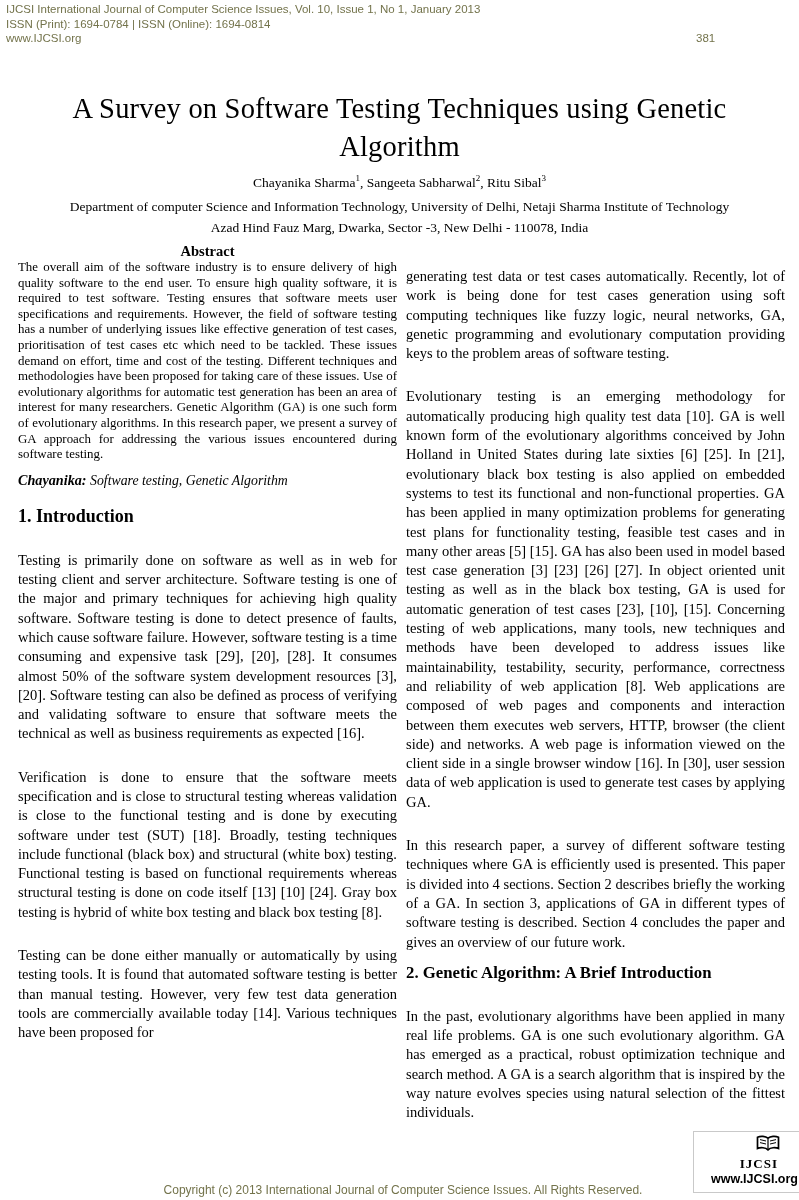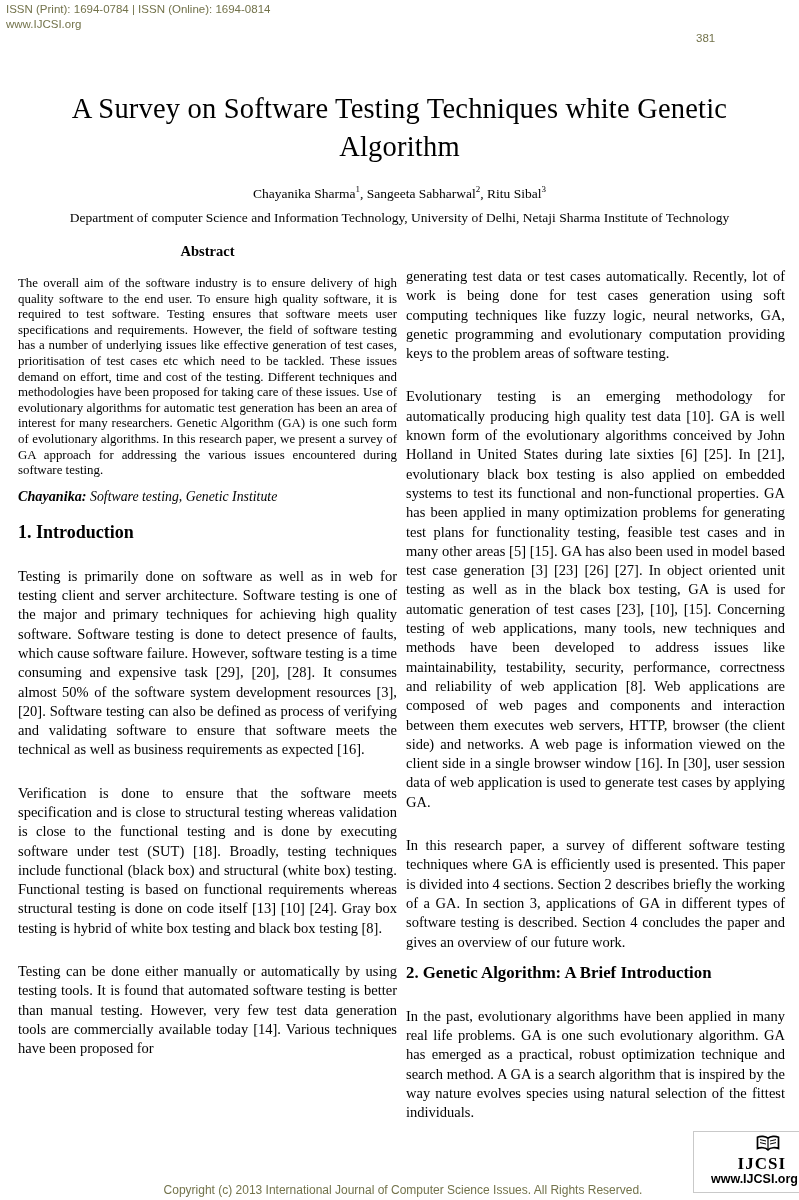--- a/index.html
+++ b/index.html
@@ -30,36 +30,36 @@
   }
   
   .titleblock { position: absolute; top: 90px; left: 0; right: 0; text-align: center; }
   .paper-title {
     font-size: 28.5px;
     font-weight: 400;
     line-height: 38px;
     padding: 0 30px;
     letter-spacing: 0.2px;
   }
-  .authors { margin-top: 18px; font-size: 13.5px; }
+  .authors { margin-top: 7px; font-size: 13.5px; }
   .authors sup { font-size: 9px; }
   .affil { margin-top: 5px; font-size: 13.5px; line-height: 21.5px; }
   
   .columns {
     position: absolute;
     top: 243px; left: 18px; right: 14px;
     display: flex;
     gap: 9px;
   }
   .col { width: 380px; }
   .abstract-head {
     text-align: center;
     font-weight: bold;
     font-size: 14.5px;
-    margin-bottom: 16px;
+    margin-bottom: 0;
   }
   .abstract-body {
     font-size: 12.9px;
     line-height: 15.6px;
     text-align: justify;
   }
   .keywords {
     margin-top: 9px;
     font-size: 13.8px;
     font-style: italic;
@@ -93,24 +93,24 @@
     display: flex;
     flex-direction: column;
     align-items: flex-end;
     justify-content: flex-start;
     padding: 3px 1px 0 0;
   }
   .logo-box .book { margin-right: 18px; }
   .logo-name {
     font-family: "Liberation Serif", serif;
     font-weight: bold;
-    font-size: 17px;
+    font-size: 13px;
     letter-spacing: 1px;
     line-height: 16px;
-    margin-right: 12px;
+    margin-right: 20px;
   }
   .logo-site {
     font-family: "Liberation Sans", sans-serif;
     font-weight: bold;
     font-size: 12.5px;
     line-height: 15px;
   }
   .copyright {
     position: absolute;
     bottom: 3px; left: 0; right: 0;
@@ -120,39 +120,41 @@
     color: #73734b;
     padding-left: 7px;
   }
 </style>
 </head>
 <body>
 
 <div class="page">
 
   <div class="runhead">
+    <div>IJCSI International Journal of Computer Science Issues, Vol. 10, Issue 1, No 1, January 2013</div>
     <div>ISSN (Print): 1694-0784 | ISSN (Online): 1694-0814</div>
     <div>www.IJCSI.org</div>
     <div class="pagenum">381</div>
   </div>
 
   <div class="titleblock">
-    <div class="paper-title">A Survey on Software Testing Techniques white Genetic Algorithm</div>
+    <div class="paper-title">A Survey on Software Testing Techniques using Genetic Algorithm</div>
     <div class="authors"><span>Chayanika Sharma</span><sup>1</sup><span>, </span><span>Sangeeta Sabharwal</span><sup>2</sup><span>, </span><span>Ritu Sibal</span><sup>3</sup></div>
     <div class="affil">
       <div>Department of computer Science and Information Technology, University of Delhi, Netaji Sharma Institute of Technology</div>
+      <div>Azad Hind Fauz Marg, Dwarka, Sector -3, New Delhi - 110078, India</div>
     </div>
   </div>
 
   <div class="columns">
 
     <div class="col">
       <div class="abstract-head">Abstract</div>
       <div class="abstract-body">The overall aim of the software industry is to ensure delivery of high quality software to the end user. To ensure high quality software, it is required to test software. Testing ensures that software meets user specifications and requirements. However, the field of software testing has a number of underlying issues like effective generation of test cases, prioritisation of test cases etc which need to be tackled. These issues demand on effort, time and cost of the testing. Different techniques and methodologies have been proposed for taking care of these issues. Use of evolutionary algorithms for automatic test generation has been an area of interest for many researchers. Genetic Algorithm (GA) is one such form of evolutionary algorithms. In this research paper, we present a survey of GA approach for addressing the various issues encountered during software testing.</div>
-      <div class="keywords"><span class="kw-label">Chayanika:</span><span> Software testing, Genetic Institute</span></div>
+      <div class="keywords"><span class="kw-label">Chayanika:</span><span> Software testing, Genetic Algorithm</span></div>
       <h2 class="sec">1. Introduction</h2>
       <p class="body">Testing is primarily done on software as well as in web for testing client and server architecture. Software testing is one of the major and primary techniques for achieving high quality software. Software testing is done to detect presence of faults, which cause software failure. However, software testing is a time consuming and expensive task [29], [20], [28]. It consumes almost 50% of the software system development resources [3], [20]. Software testing can also be defined as process of verifying and validating software to ensure that software meets the technical as well as business requirements as expected [16].</p>
       <p class="body">Verification is done to ensure that the software meets specification and is close to structural testing whereas validation is close to the functional testing and is done by executing software under test (SUT) [18]. Broadly, testing techniques include functional (black box) and structural (white box) testing. Functional testing is based on functional requirements whereas structural testing is done on code itself [13] [10] [24]. Gray box testing is hybrid of white box testing and black box testing [8].</p>
       <p class="body">Testing can be done either manually or automatically by using testing tools. It is found that automated software testing is better than manual testing. However, very few test data generation tools are commercially available today [14]. Various techniques have been proposed for</p>
     </div>
 
     <div class="col">
       <p class="body">generating test data or test cases automatically. Recently, lot of work is being done for test cases generation using soft computing techniques like fuzzy logic, neural networks, GA, genetic programming and evolutionary computation providing keys to the problem areas of software testing.</p>
       <p class="body">Evolutionary testing is an emerging methodology for automatically producing high quality test data [10]. GA is well known form of the evolutionary algorithms conceived by John Holland in United States during late sixties [6] [25]. In [21], evolutionary black box testing is also applied on embedded systems to test its functional and non-functional properties. GA has been applied in many optimization problems for generating test plans for functionality testing, feasible test cases and in many other areas [5] [15]. GA has also been used in model based test case generation [3] [23] [26] [27]. In object oriented unit testing as well as in the black box testing, GA is used for automatic generation of test cases [23], [10], [15]. Concerning testing of web applications, many tools, new techniques and methods have been developed to address issues like maintainability, testability, security, performance, correctness and reliability of web application [8]. Web applications are composed of web pages and components and interaction between them executes web servers, HTTP, browser (the client side) and networks. A web page is information viewed on the client side in a single browser window [16]. In [30], user session data of web application is used to generate test cases by applying GA.</p>
       <p class="body">In this research paper, a survey of different software testing techniques where GA is efficiently used is presented. This paper is divided into 4 sections. Section 2 describes briefly the working of a GA. In section 3, applications of GA in different types of software testing is described. Section 4 concludes the paper and gives an overview of our future work.</p>

